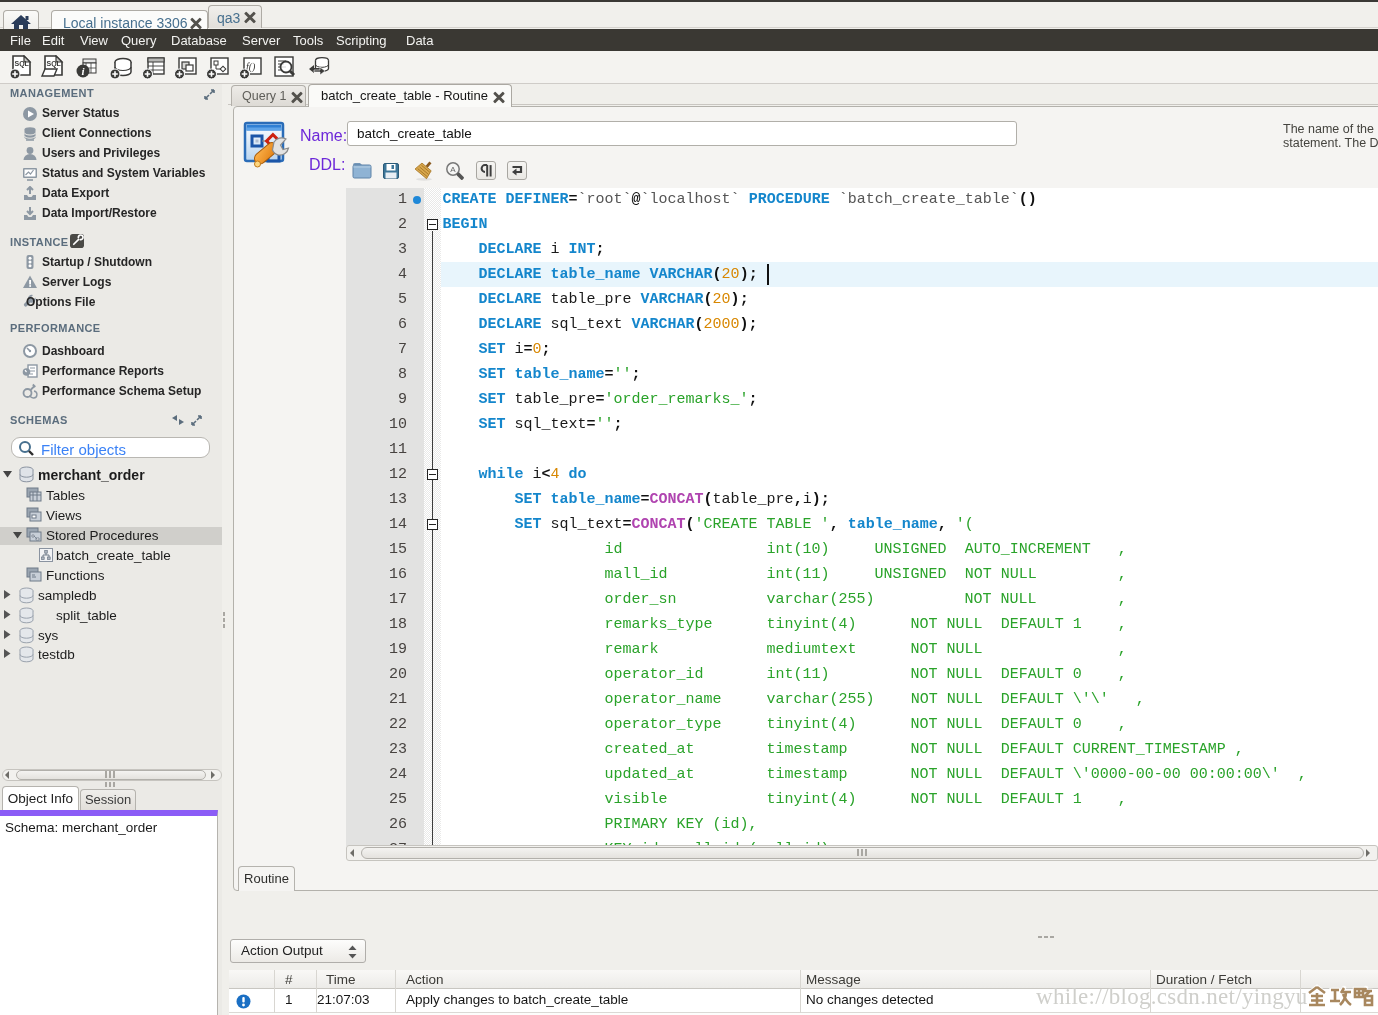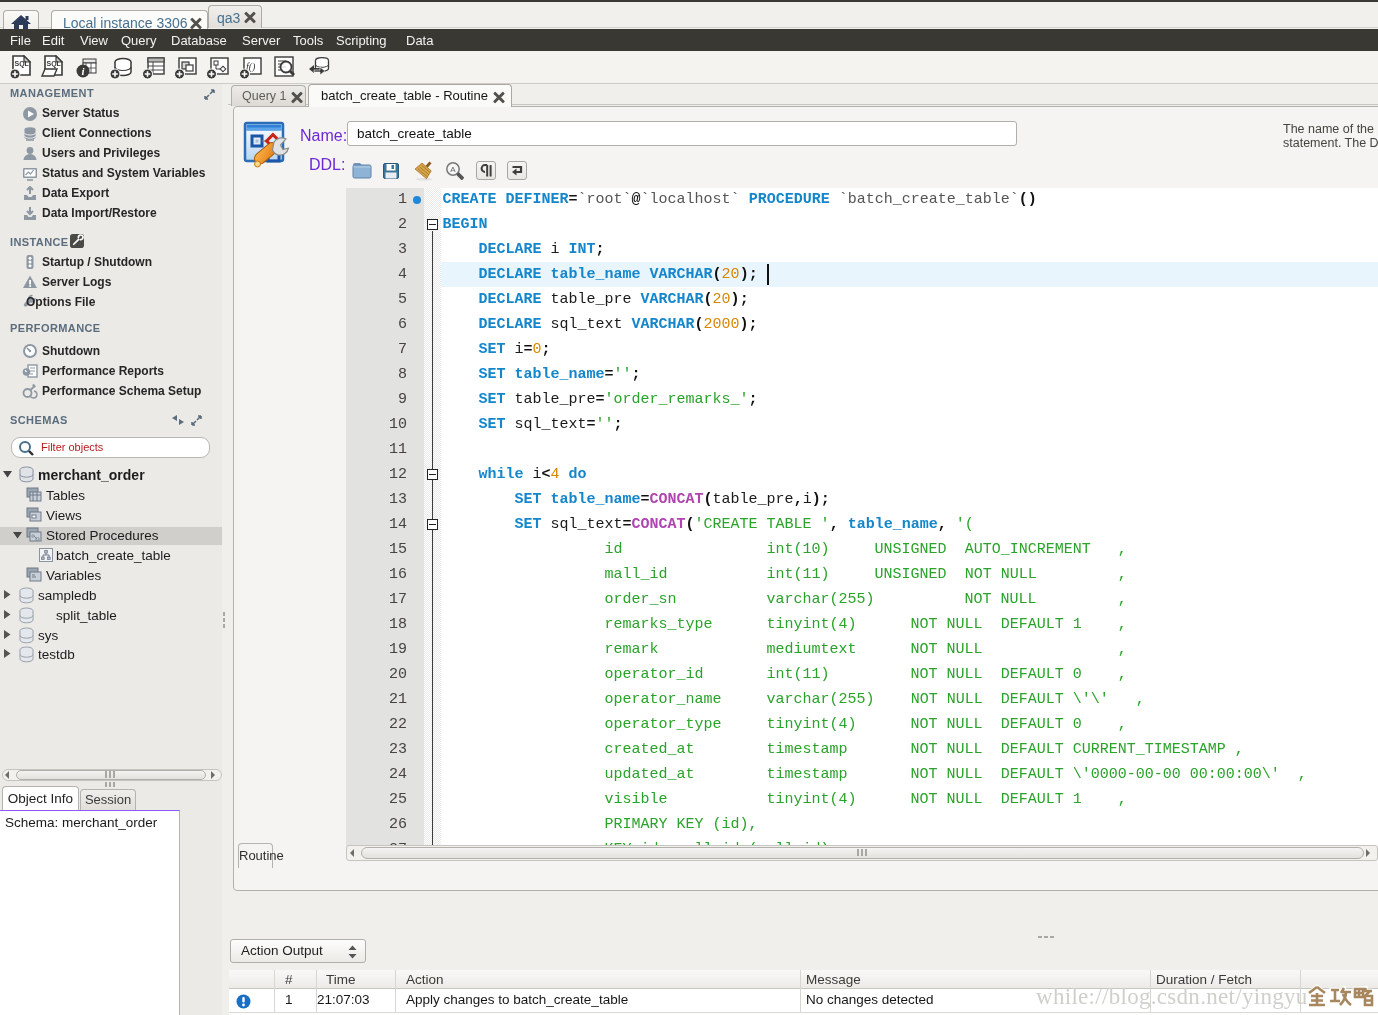--- a/index.html
+++ b/index.html
@@ -16,30 +16,30 @@
 #menubar{left:0;top:29px;width:1378px;height:22px;background:#3a3833}
 #menubar span{position:absolute;top:4px;color:#f3f3f1;font-size:13px}
 #toolbar{left:0;top:51px;width:1378px;height:33px;background:#f4f3f0;border-bottom:1px solid #cfccc8}
 
 #sidebar{left:0;top:84px;width:222px;height:931px;background:#ebeae6}
 .shead{position:absolute;font-size:11px;font-weight:bold;color:#5b6d7d;letter-spacing:.4px}
 .sitem{position:absolute;font-size:12px;font-weight:bold;color:#262626}
 .titem{position:absolute;font-size:13.5px;color:#1c1c1c}
 .sic{position:absolute;left:22px;width:16px;height:16px}
 #filterbox{left:11px;top:437px;width:199px;height:21px;background:#fff;border:1px solid #b9b7b2;border-radius:9px}
-#filterbox span{position:absolute;left:29px;top:3px;font-size:11px;color:#b91c1c}
+#filterbox span{position:absolute;left:29px;top:3px;font-size:15px;color:#3b82f6}
 #selrow{left:0;top:527px;width:222px;height:18px;background:#d0cfcb}
 
 .sbtrack{position:absolute;background:#f2f1ee;border:1px solid #c6c4bf;border-radius:8px}
 .sbthumb{position:absolute;background:linear-gradient(#f4f3f1,#e4e2de);border:1px solid #b2b0ab;border-radius:7px}
 .grip3 b{position:absolute;width:1.5px;height:7px;background:#a9a7a2}
 .arr{position:absolute;width:0;height:0;border:4px solid transparent}
 
 .btab{position:absolute;border:1px solid #b5b3ae;border-bottom:none;border-radius:4px 4px 0 0;font-size:13.5px;color:#222}
-#objinfopanel{left:0;top:810px;width:180px;height:205px;background:#fff;border-top:1px solid #8b5cf6;border-right:1px solid #b5b3ae}
+#objinfopanel{left:0;top:810px;width:218px;height:205px;background:#fff;border-top:6px solid #8b5cf6;border-right:1px solid #b5b3ae}
 
 #qtab1{left:231px;top:85px;width:75px;height:21px;background:linear-gradient(#edebe7,#dddad5);border:1px solid #b2afa9;border-bottom:none;border-radius:4px 4px 0 0;font-size:13px;color:#5f5e59}
 #qtab2{left:308px;top:84px;width:204px;height:23px;background:#fafaf8;border:1px solid #aba8a2;border-bottom:none;border-radius:4px 4px 0 0;font-size:13px;color:#141414;z-index:5}
 #mainpanel{left:233px;top:106px;width:1150px;height:785px;background:#f5f4f2;border:1px solid #b3b1ab;border-radius:4px}
 #nameinput{left:347px;top:121px;width:670px;height:25px;background:#fff;border:1px solid #b1afa9;border-radius:3px;font-size:13.5px;color:#111;line-height:23px;padding-left:9px}
 #helptext{left:1283px;top:122px;font-size:12.5px;color:#45443f;line-height:14px;white-space:nowrap}
 .lbl{position:absolute;font-size:16px;color:#6d28d9}
 .ddlbtn{position:absolute;width:20px;height:19px;background:linear-gradient(#f6f5f3,#e9e7e3);border:1px solid #a8a6a1;border-radius:3px}
 
 #gutter{left:346px;top:188px;width:78px;height:658px;background:#e2e2e1}
@@ -248,21 +248,21 @@
 
 <div class="shead" style="left:10px;top:236px">INSTANCE</div>
 <svg class="abs" style="left:70px;top:234px" width="14" height="14" viewBox="0 0 15 15">
     <rect x="0" y="0" width="15" height="15" rx="3" fill="#4a4a46"></rect>
     <path d="M4 11 L9 6 M9 4 a2.5 2.5 0 1 1 2 2" stroke="#fff" stroke-width="1.8" fill="none" stroke-linecap="round"></path>
   </svg>
 <div class="sitem" style="left:42px;top:255px">Startup / Shutdown</div>
 <div class="sitem" style="left:42px;top:275px">Server Logs</div>
 <div class="sitem" style="left:26px;top:295px">Options File</div>
 <div class="shead" style="left:10px;top:322px">PERFORMANCE</div>
-<div class="sitem" style="left:42px;top:344px">Shutdown</div>
+<div class="sitem" style="left:42px;top:344px">Dashboard</div>
 <div class="sitem" style="left:42px;top:364px">Performance Reports</div>
 <div class="sitem" style="left:42px;top:384px">Performance Schema Setup</div>
 <div class="shead" style="left:10px;top:414px">SCHEMAS</div>
 <svg class="abs" style="left:171px;top:414px" width="14" height="12" viewBox="0 0 14 12">
     <g fill="#5b6d7d">
       <path d="M1 4 L6 1 L6 7 Z"></path>
       <path d="M13 8 L8 5 L8 11 Z"></path>
     </g>
   </svg>
 <svg class="abs" style="left:190px;top:414px" width="13" height="13" viewBox="0 0 13 13">
@@ -315,21 +315,21 @@
     <rect x="6.7" y="3.5" width="2.6" height="2.6" fill="#aeb6c0" stroke="#6e7a88" stroke-width=".7"></rect>
     <rect x="3.6" y="10" width="2.6" height="2.6" fill="#aeb6c0" stroke="#6e7a88" stroke-width=".7"></rect>
     <rect x="9.6" y="10" width="2.6" height="2.6" fill="#aeb6c0" stroke="#6e7a88" stroke-width=".7"></rect>
   </svg>
 <div class="titem" style="left:56px;top:548px">batch_create_table</div>
 <svg class="abs" style="left:26px;top:567px" width="16" height="16" viewBox="0 0 16 16">
     <rect x="1" y="1" width="11" height="9" fill="#9aa5b1" stroke="#6e7a88"></rect>
     <rect x="4" y="5" width="11" height="9" fill="#c8cfd8" stroke="#6e7a88"></rect>
     <path d="M6 8 h3 M6 10 h4" stroke="#6e7a88"></path>
   </svg>
-<div class="titem" style="left:46px;top:568px">Variables</div>
+<div class="titem" style="left:46px;top:568px">Functions</div>
 <svg class="abs" style="left:3px;top:590px" width="8" height="9" viewBox="0 0 8 9">
     <path d="M1 0 L7.5 4.5 L1 9 Z" fill="#555"></path>
   </svg>
 <svg class="abs" style="left:18px;top:587px" width="17" height="17" viewBox="0 0 17 17">
     <ellipse cx="8.5" cy="3.8" rx="6.5" ry="2.8" fill="#e4e7eb" stroke="#9aa2ad" stroke-width="1"></ellipse>
     <path d="M2 3.8 L2 13 A6.5 2.8 0 0 0 15 13 L15 3.8" fill="#e4e7eb" stroke="#9aa2ad" stroke-width="1"></path>
     <path d="M2 8.4 A6.5 2.8 0 0 0 15 8.4" fill="none" stroke="#9aa2ad" stroke-width="1"></path>
   </svg>
 <div class="titem" style="left:38px;top:588px">sampledb</div>
 <svg class="abs" style="left:3px;top:610px" width="8" height="9" viewBox="0 0 8 9">
@@ -538,21 +538,21 @@
 <div class="abs" id="cursor"></div>
 <div class="sbtrack" style="left:346px;top:845px;width:1032px;height:16px;border-radius:3px"></div>
 <div class="arr" style="left:350px;top:849px;border-right-color:#6e6d68;border-left-width:0"></div>
 <div class="arr" style="left:1366px;top:849px;border-left-color:#6e6d68;border-right-width:0"></div>
 <div class="sbthumb" style="left:361px;top:847px;width:1003px;height:12px"></div>
 <div class="grip3 abs" style="left:857px;top:849px">
     <b style="left:0"></b>
     <b style="left:4px"></b>
     <b style="left:8px"></b>
   </div>
-<div class="btab" style="left:238px;top:843px;width:35px;height:25px;background:#f5f4f2;z-index:3;line-height:24px;text-align:center;font-size:13px;color:#2e2e2c">Routine</div>
+<div class="btab" style="left:238px;top:866px;width:57px;height:25px;background:#f5f4f2;z-index:3;line-height:24px;text-align:center;font-size:13px;color:#2e2e2c">Routine</div>
 
 <div class="grip3 abs" style="left:1038px;top:936px">
     <b style="left:0;height:1.5px;width:4px"></b>
     <b style="left:6px;height:1.5px;width:4px"></b>
     <b style="left:12px;height:1.5px;width:4px"></b>
   </div>
 <div class="abs" id="combo">Action Output<svg width="11" height="14" viewBox="0 0 11 14" style="position:absolute;right:7px;top:5px">
       <path d="M1.5 5 L5.5 0.5 L9.5 5 Z" fill="#555"></path>
       <path d="M1.5 9 L5.5 13.5 L9.5 9 Z" fill="#555"></path>
     </svg></div>

